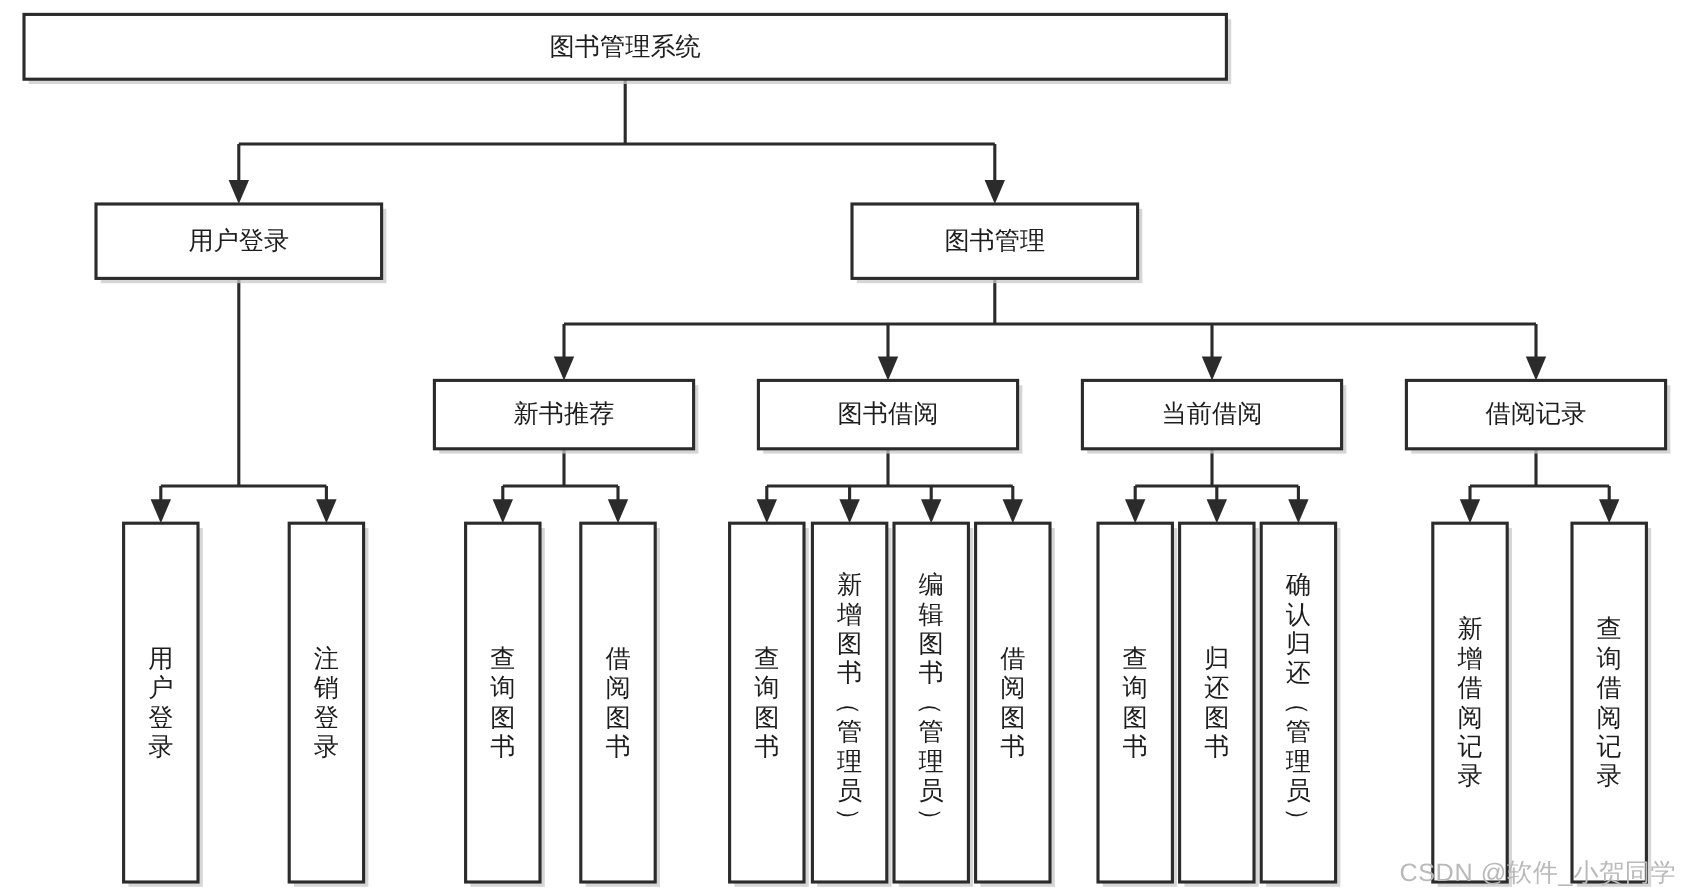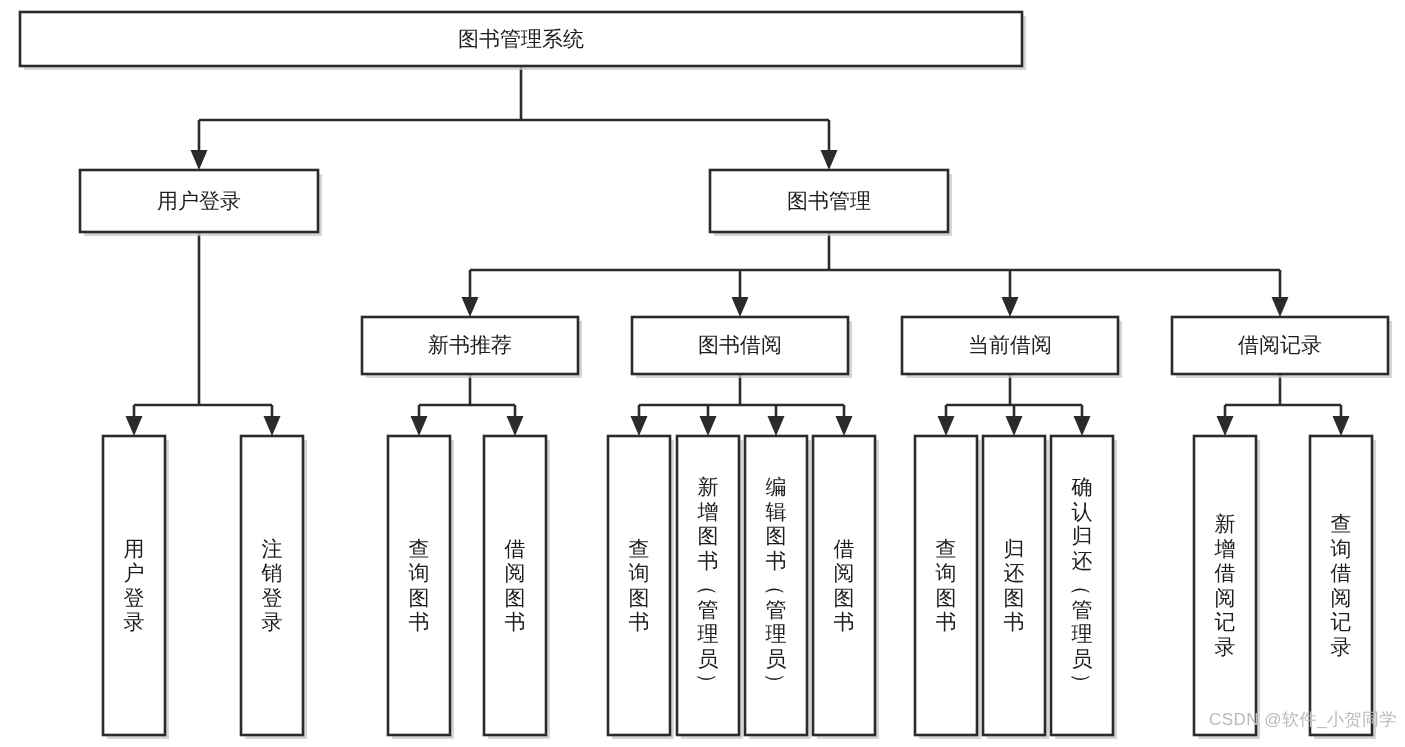--- a/index.html
+++ b/index.html
@@ -50,23 +50,23 @@
     fill: none;
     stroke-linecap: butt;
   }
   .arrow-head {
     fill: #2b2b2b;
     stroke: none;
   }
   .watermark {
     position: absolute;
     right: 8px;
-    bottom: 16px;
-    font-family: "Liberation Sans", "DejaVu Sans", sans-serif;
-    font-size: 17px;
+    bottom: 6px;
+    font-family: "Liberation Sans", "DejaVu Sans", sans-serif;
+    font-size: 21px;
     color: #b9b9b9;
     letter-spacing: 0.5px;
     white-space: nowrap;
     user-select: none;
   }
 </style>
 </head>
 <body>
 
 <svg id="diagram" viewBox="0 0 1405 747">

